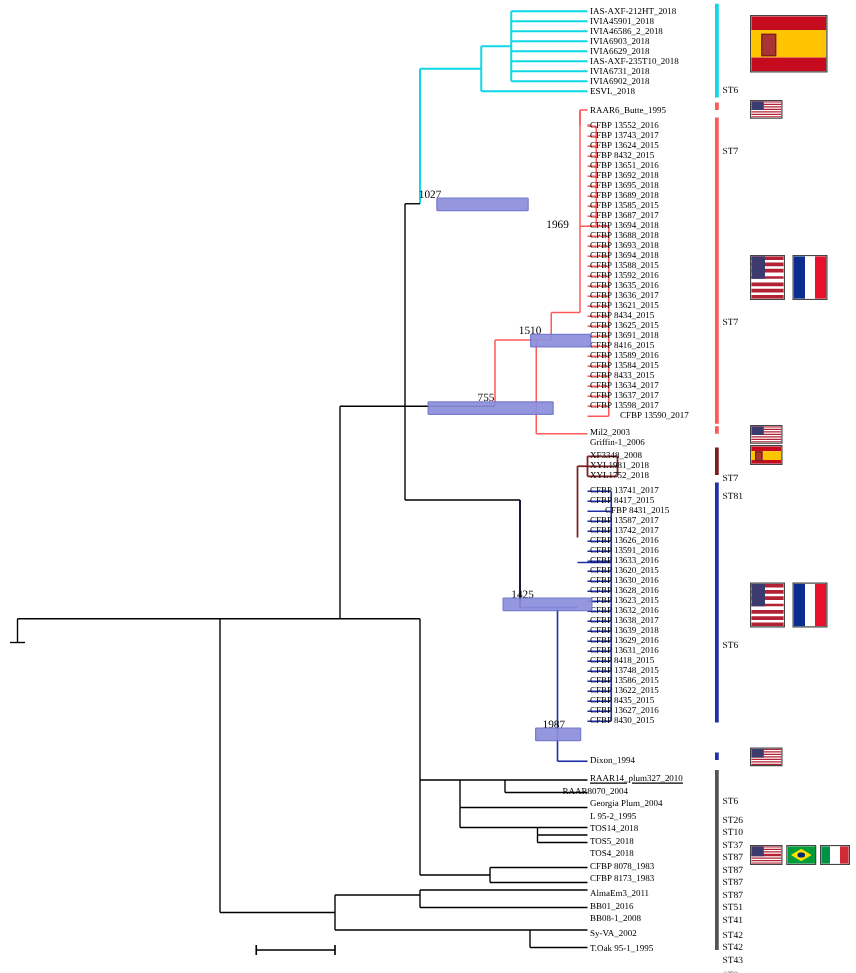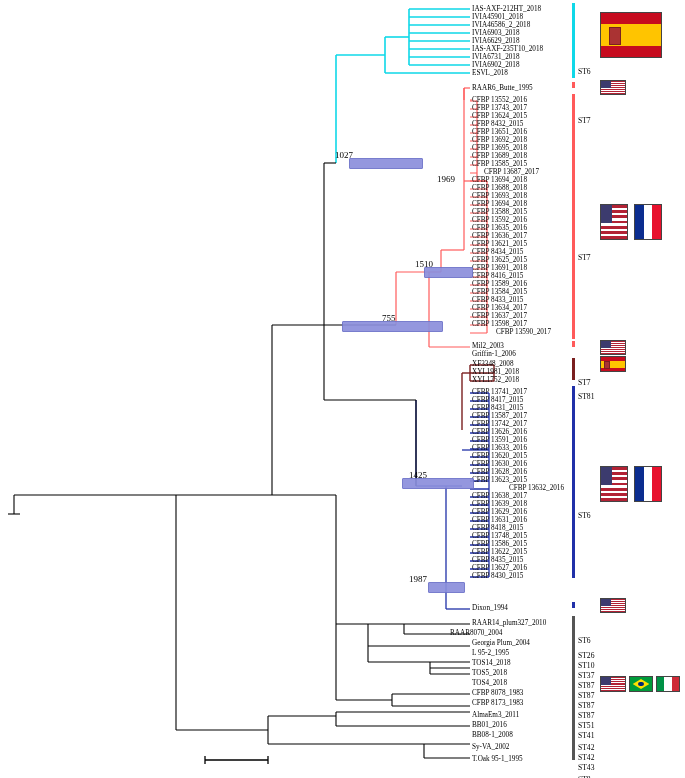--- a/index.html
+++ b/index.html
@@ -134,21 +134,21 @@
       <div class="tip" style="left: 472px; top: 84px;">RAAR6_Butte_1995</div>
       <div class="tip" style="left: 472px; top: 96px;">CFBP 13552_2016</div>
       <div class="tip" style="left: 472px; top: 104px;">CFBP 13743_2017</div>
       <div class="tip" style="left: 472px; top: 112px;">CFBP 13624_2015</div>
       <div class="tip" style="left: 472px; top: 120px;">CFBP 8432_2015</div>
       <div class="tip" style="left: 472px; top: 128px;">CFBP 13651_2016</div>
       <div class="tip" style="left: 472px; top: 136px;">CFBP 13692_2018</div>
       <div class="tip" style="left: 472px; top: 144px;">CFBP 13695_2018</div>
       <div class="tip" style="left: 472px; top: 152px;">CFBP 13689_2018</div>
       <div class="tip" style="left: 472px; top: 160px;">CFBP 13585_2015</div>
-      <div class="tip" style="left: 472px; top: 168px; margin-left: 12px;">CFBP 13687_2017</div>
+      <div class="tip" style="left: 472px; top: 168px;">CFBP 13687_2017</div>
       <div class="tip" style="left: 472px; top: 176px;">CFBP 13694_2018</div>
       <div class="tip" style="left: 472px; top: 184px;">CFBP 13688_2018</div>
       <div class="tip" style="left: 472px; top: 192px;">CFBP 13693_2018</div>
       <div class="tip" style="left: 472px; top: 200px;">CFBP 13694_2018</div>
       <div class="tip" style="left: 472px; top: 208px;">CFBP 13588_2015</div>
       <div class="tip" style="left: 472px; top: 216px;">CFBP 13592_2016</div>
       <div class="tip" style="left: 472px; top: 224px;">CFBP 13635_2016</div>
       <div class="tip" style="left: 472px; top: 232px;">CFBP 13636_2017</div>
       <div class="tip" style="left: 472px; top: 240px;">CFBP 13621_2015</div>
       <div class="tip" style="left: 472px; top: 248px;">CFBP 8434_2015</div>
@@ -162,44 +162,44 @@
       <div class="tip" style="left: 472px; top: 312px;">CFBP 13637_2017</div>
       <div class="tip" style="left: 472px; top: 320px;">CFBP 13598_2017</div>
       <div class="tip" style="left: 496px; top: 328px;">CFBP 13590_2017</div>
       <div class="tip" style="left: 472px; top: 342px;">Mil2_2003</div>
       <div class="tip" style="left: 472px; top: 350px;">Griffin-1_2006</div>
       <div class="tip" style="left: 472px; top: 360px;">XF3348_2008</div>
       <div class="tip" style="left: 472px; top: 368px;">XYL1981_2018</div>
       <div class="tip" style="left: 472px; top: 376px;">XYL1752_2018</div>
       <div class="tip" style="left: 472px; top: 388px;">CFBP 13741_2017</div>
       <div class="tip" style="left: 472px; top: 396px;">CFBP 8417_2015</div>
-      <div class="tip" style="left: 472px; top: 404px;">CFBP 8431_2015</div>
+      <div class="tip" style="left: 484px; top: 404px;">CFBP 8431_2015</div>
       <div class="tip" style="left: 472px; top: 412px;">CFBP 13587_2017</div>
       <div class="tip" style="left: 472px; top: 420px;">CFBP 13742_2017</div>
       <div class="tip" style="left: 472px; top: 428px;">CFBP 13626_2016</div>
       <div class="tip" style="left: 472px; top: 436px;">CFBP 13591_2016</div>
       <div class="tip" style="left: 472px; top: 444px;">CFBP 13633_2016</div>
       <div class="tip" style="left: 472px; top: 452px;">CFBP 13620_2015</div>
       <div class="tip" style="left: 472px; top: 460px;">CFBP 13630_2016</div>
       <div class="tip" style="left: 472px; top: 468px;">CFBP 13628_2016</div>
       <div class="tip" style="left: 472px; top: 476px;">CFBP 13623_2015</div>
-      <div class="tip" style="left: 472px; top: 484px; margin-left: 37px;">CFBP 13632_2016</div>
+      <div class="tip" style="left: 472px; top: 484px;">CFBP 13632_2016</div>
       <div class="tip" style="left: 472px; top: 492px;">CFBP 13638_2017</div>
       <div class="tip" style="left: 472px; top: 500px;">CFBP 13639_2018</div>
       <div class="tip" style="left: 472px; top: 508px;">CFBP 13629_2016</div>
       <div class="tip" style="left: 472px; top: 516px;">CFBP 13631_2016</div>
       <div class="tip" style="left: 472px; top: 524px;">CFBP 8418_2015</div>
       <div class="tip" style="left: 472px; top: 532px; text-align: right;">CFBP 13748_2015</div>
       <div class="tip" style="left: 472px; top: 540px;">CFBP 13586_2015</div>
       <div class="tip" style="left: 472px; top: 548px;">CFBP 13622_2015</div>
       <div class="tip" style="left: 472px; top: 556px;">CFBP 8435_2015</div>
       <div class="tip" style="left: 472px; top: 564px;">CFBP 13627_2016</div>
       <div class="tip" style="left: 472px; top: 572px;">CFBP 8430_2015</div>
       <div class="tip" style="left: 472px; top: 604px;">Dixon_1994</div>
-      <div class="tip" style="left: 472px; top: 619px;">RAAR14_plum327_2010</div>
+      <div class="tip" style="left: 472px; top: 619px; text-decoration: underline;">RAAR14_plum327_2010</div>
       <div class="tip" style="left: 450px; top: 629px;">RAAR8070_2004</div>
       <div class="tip" style="left: 472px; top: 639px;">Georgia Plum_2004</div>
       <div class="tip" style="left: 472px; top: 649px;">L 95-2_1995</div>
       <div class="tip" style="left: 472px; top: 659px;">TOS14_2018</div>
       <div class="tip" style="left: 472px; top: 669px;">TOS5_2018</div>
       <div class="tip" style="left: 472px; top: 679px;">TOS4_2018</div>
       <div class="tip" style="left: 472px; top: 689px;">CFBP 8078_1983</div>
       <div class="tip" style="left: 472px; top: 699px;">CFBP 8173_1983</div>
       <div class="tip" style="left: 472px; top: 711px;">AlmaEm3_2011</div>
       <div class="tip" style="left: 472px; top: 721px;">BB01_2016</div>
@@ -229,21 +229,21 @@
       <div class="stlab" style="left: 578px; top: 731px;">ST43</div>
       <div class="stlab" style="left: 578px; top: 743px;">ST8</div>
       <div class="stlab" style="left: 578px; top: 755px;">ST9</div>
     </div>
   <div id="nodelabels">
       <div class="nodelab" style="left: 335px; top: 150px;">1027</div>
       <div class="nodelab" style="left: 437px; top: 174px;">1969</div>
       <div class="nodelab" style="left: 415px; top: 259px;">1510</div>
       <div class="nodelab" style="left: 382px; top: 313px;">755</div>
       <div class="nodelab" style="left: 409px; top: 470px;">1425</div>
-      <div class="nodelab" style="left: 409px; top: 574px;">1987</div>
+      <div class="nodelab" style="left: 434px; top: 574px;">1987</div>
     </div>
   <div id="bars">
       <div class="bar" style="left: 349px; top: 158px; width: 72px; height: 9px;"></div>
       <div class="bar" style="left: 424px; top: 267px; width: 47px; height: 9px;"></div>
       <div class="bar" style="left: 342px; top: 321px; width: 99px; height: 9px;"></div>
       <div class="bar" style="left: 402px; top: 478px; width: 70px; height: 9px;"></div>
       <div class="bar" style="left: 428px; top: 582px; width: 35px; height: 9px;"></div>
     </div>
   <div id="cladebars">
       <div class="clade" style="left: 572px; top: 3px; width: 3px; height: 75px; background: rgb(15, 216, 232);"></div>

